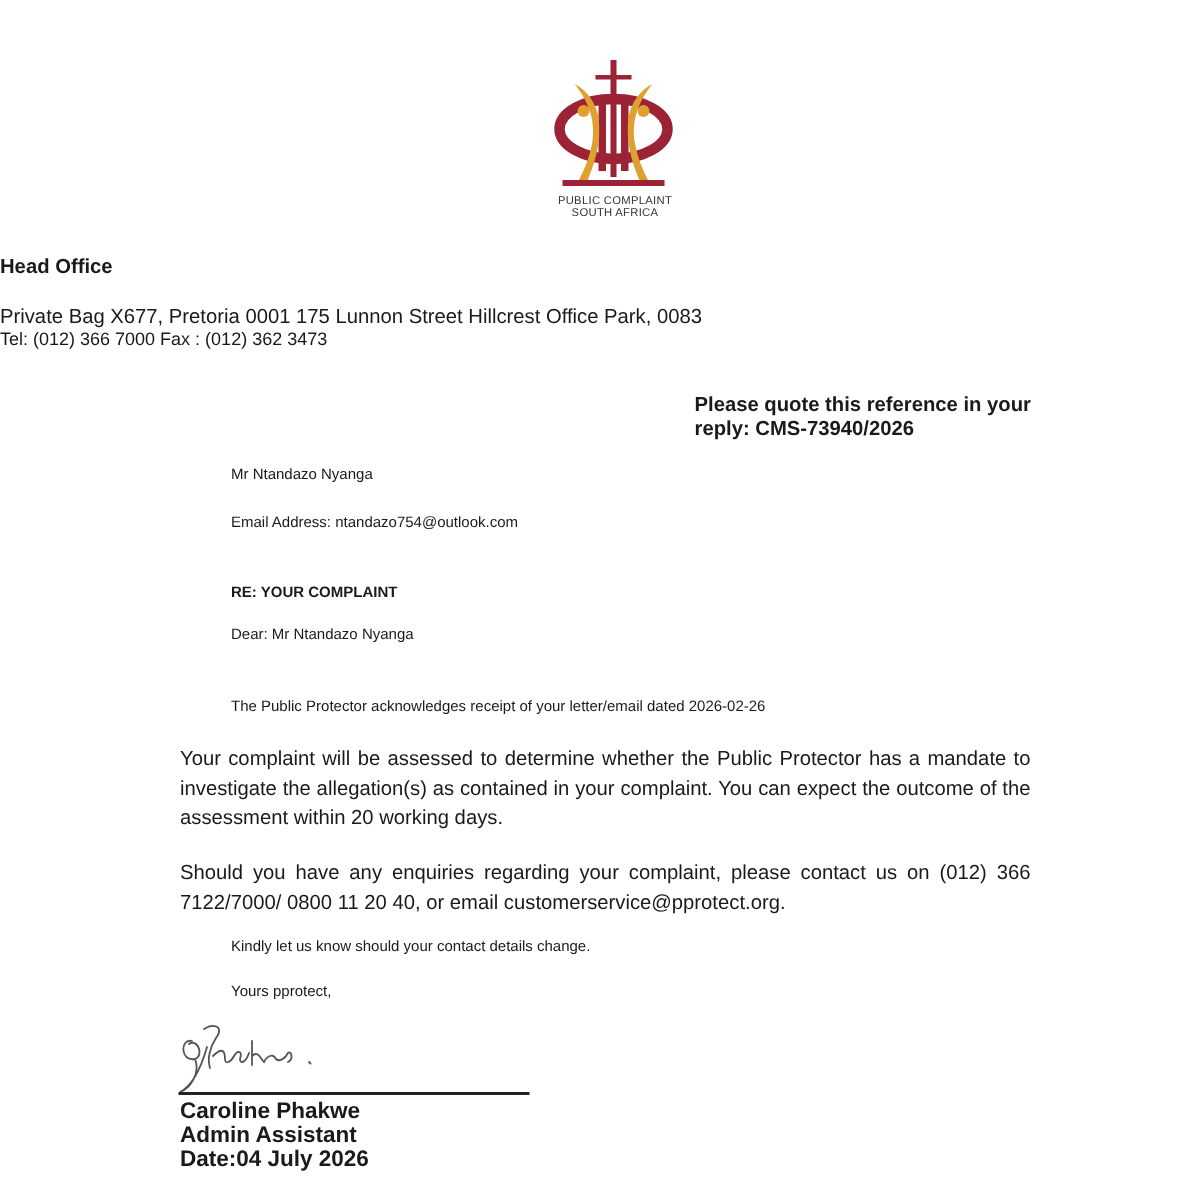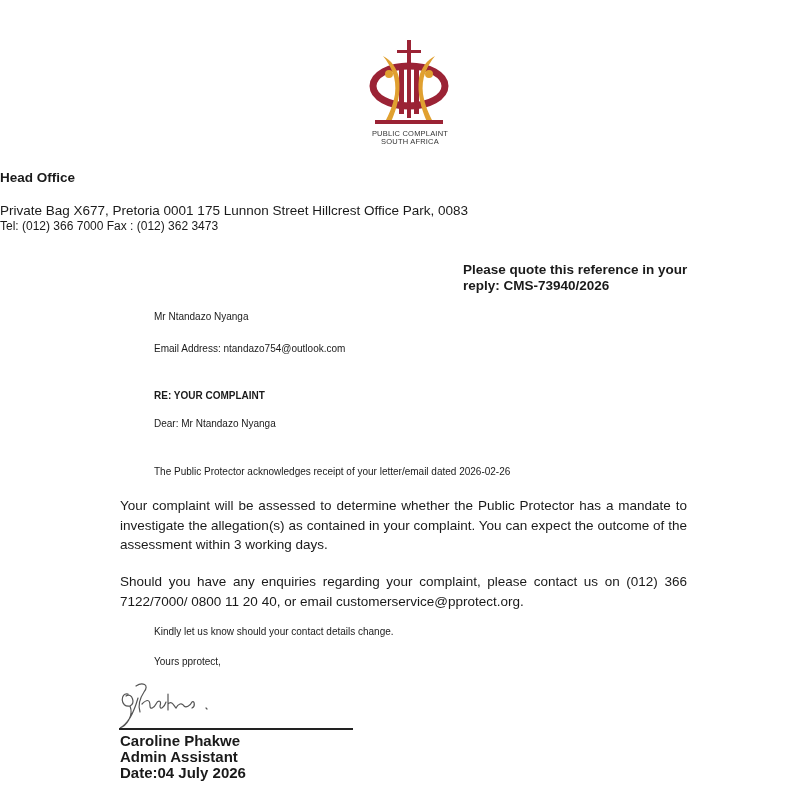--- a/index.html
+++ b/index.html
@@ -56,21 +56,21 @@
   <div>reply: CMS-73940/2026</div>
 </div>
 
 <div class="abs t" style="top:311px">Mr Ntandazo Nyanga</div>
 <div class="abs t" style="top:343px">Email Address: ntandazo754@outlook.com</div>
 
 <div class="abs t bold u" style="top:390px">RE: YOUR COMPLAINT</div>
 <div class="abs t" style="top:418px">Dear: Mr Ntandazo Nyanga</div>
 
 <div class="abs t" style="top:466px">The Public Protector acknowledges receipt of your letter/email dated 2026-02-26</div>
-<div class="abs para" style="top:496px">Your complaint will be assessed to determine whether the Public Protector has a mandate to investigate the allegation(s) as contained in your complaint. You can expect the outcome of the assessment within 3 working days.</div>
+<div class="abs para" style="top:496px">Your complaint will be assessed to determine whether the Public Protector has a mandate to investigate the allegation(s) as contained in your complaint. You can expect the outcome of the assessment within 20 working days.</div>
 <div class="abs para" style="top:572px">Should you have any enquiries regarding your complaint, please contact us on (012) 366 7122/7000/ 0800 11 20 40, or email customerservice@pprotect.org.</div>
 <div class="abs t" style="top:626px">Kindly let us know should your contact details change.</div>
 
 <div class="abs t" style="top:656px">Yours pprotect,</div>
 
 <div class="abs sig">
   <svg width="110" height="60" viewBox="0 0 110 60">
     <path d="M12 22 C 4 20, 4 36, 14 34 C 20 32, 16 20, 10 24 M14 34 C 18 44, 10 54, 4 56 C 12 52, 18 40, 22 26 M20 14 C 26 10, 34 12, 28 20 C 24 26, 22 34, 24 40 M26 32 C 30 28, 34 26, 34 34 C 34 38, 38 36, 40 32 C 42 28, 46 28, 44 34 C 44 38, 48 36, 50 30 M52 22 L 52 38 M52 32 C 56 28, 58 34, 60 36 C 62 32, 66 30, 68 34 C 70 36, 74 34, 76 30 C 78 28, 80 34, 76 36 M90 36 L 91 37" fill="none" stroke="#555" stroke-width="1.2" stroke-linecap="round"></path>
   </svg>
 </div>

